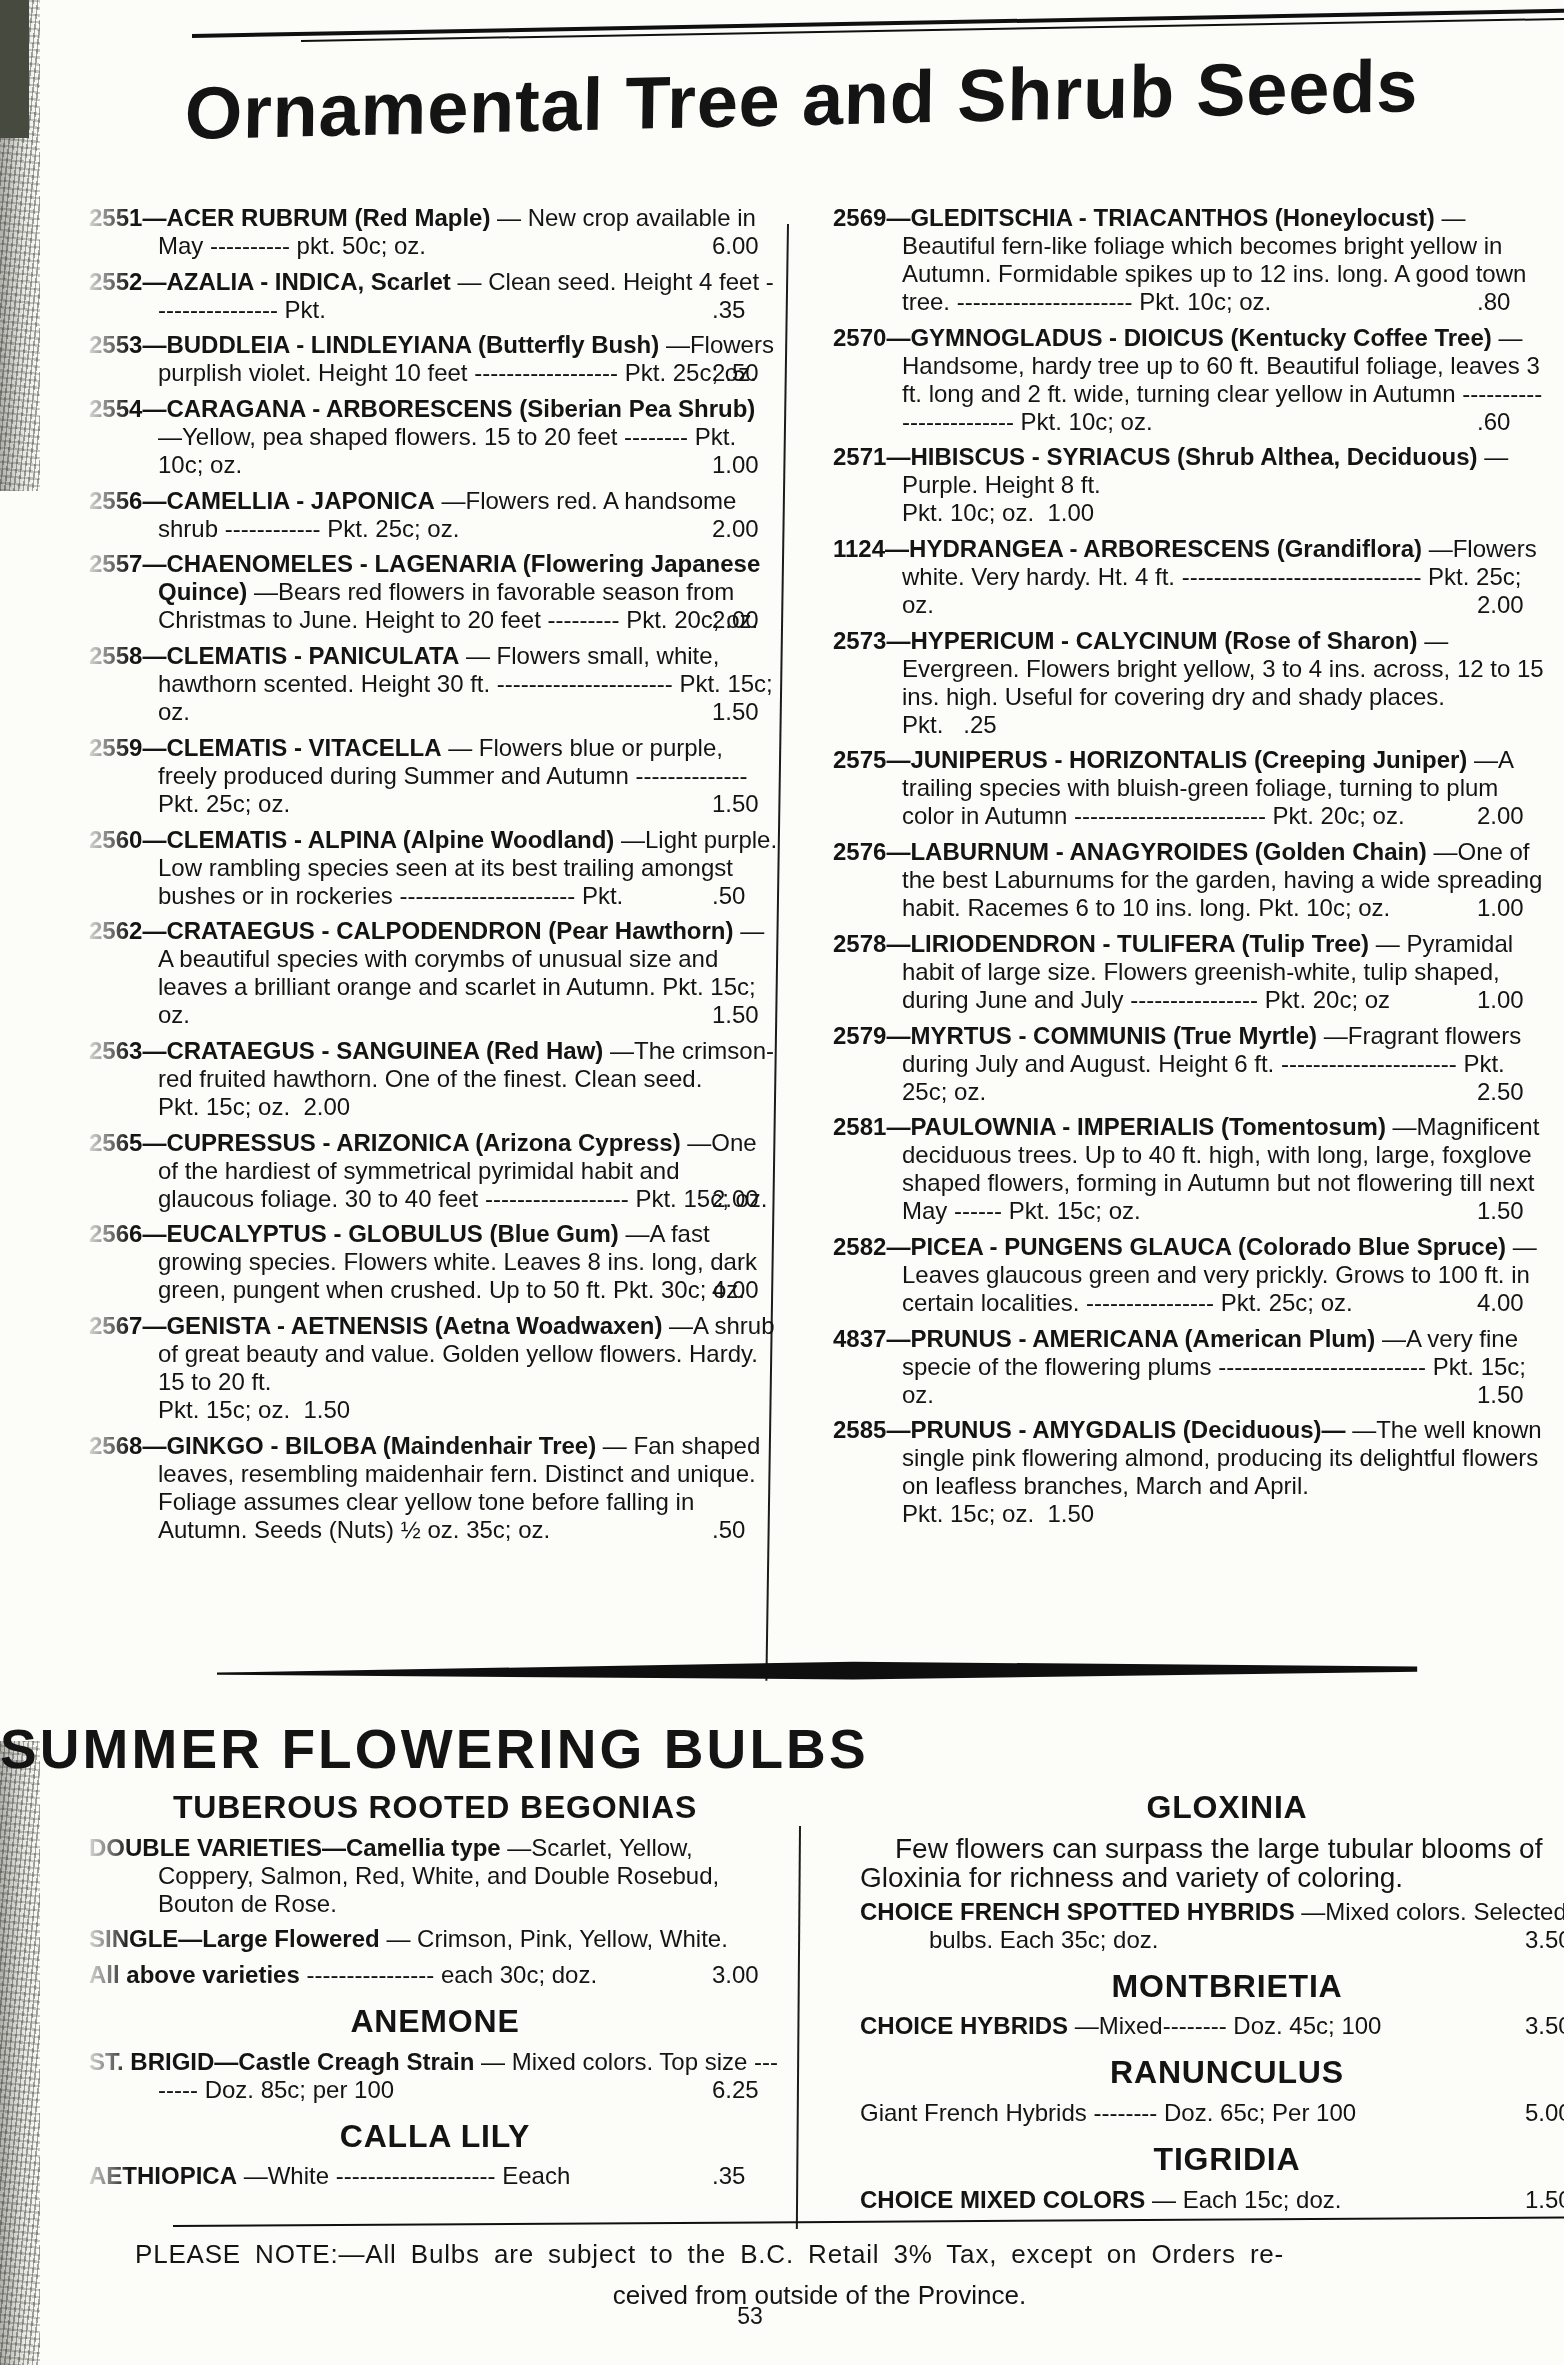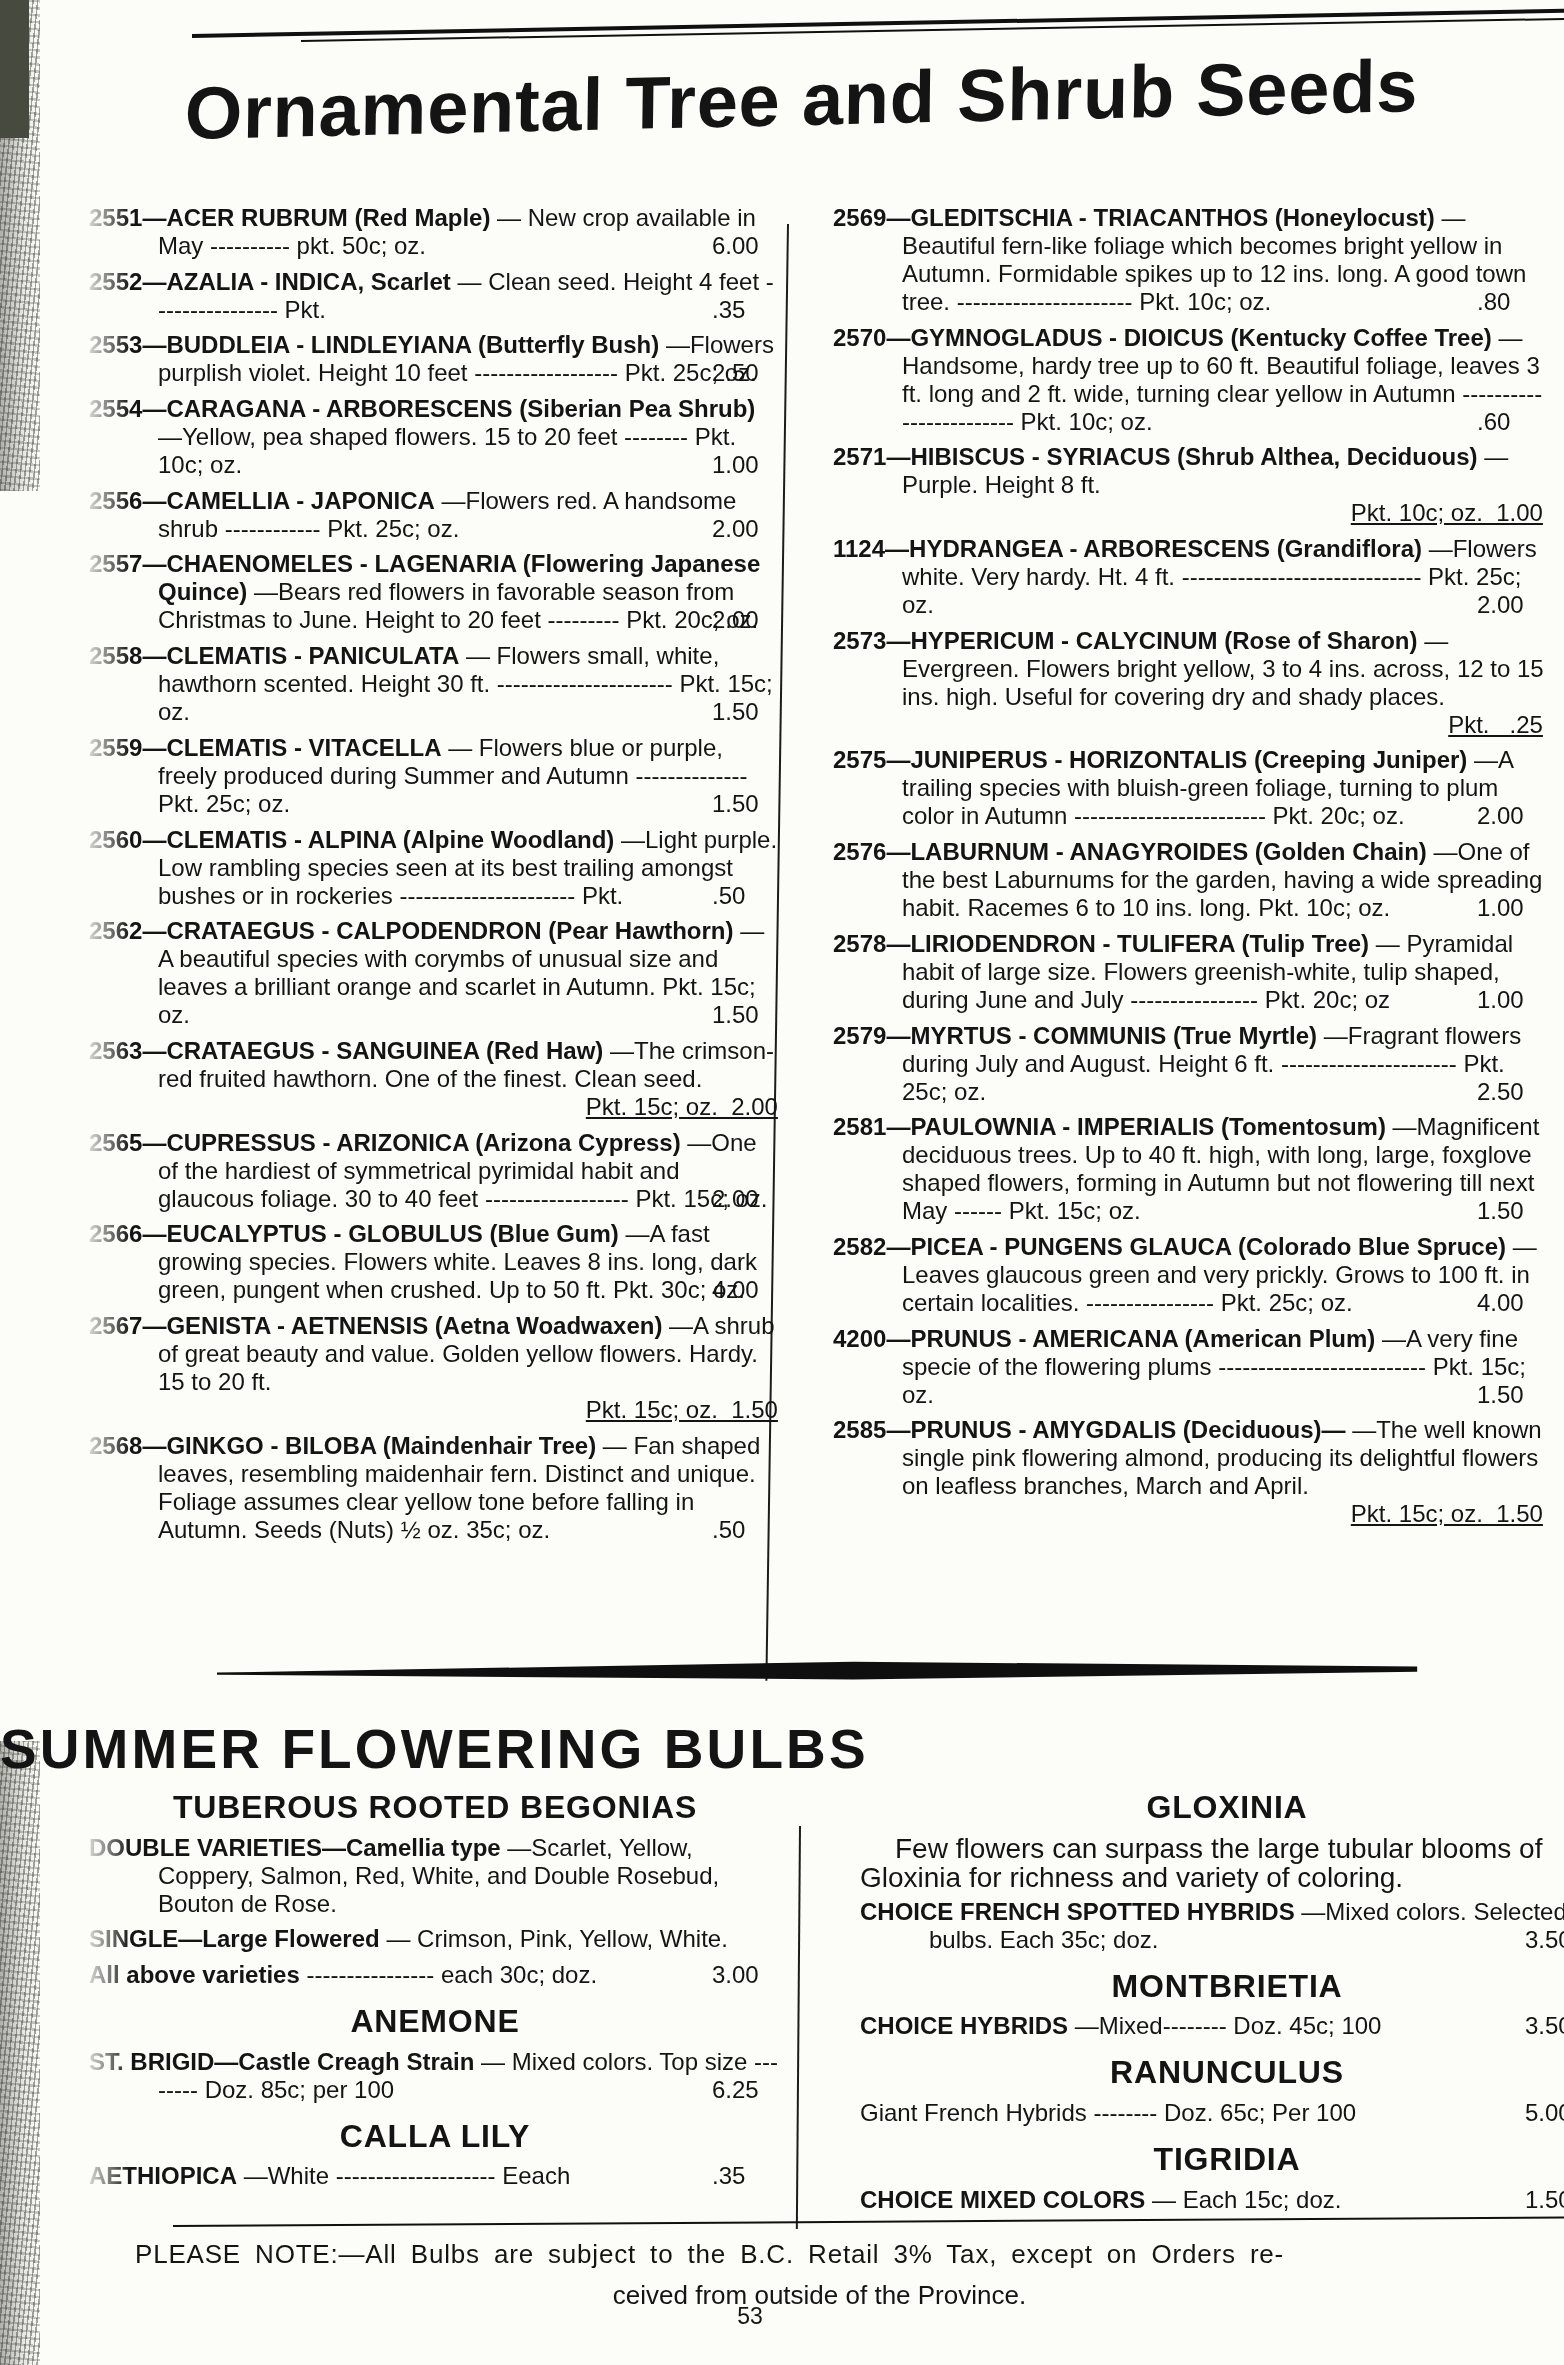--- a/index.html
+++ b/index.html
@@ -47,21 +47,21 @@
   #seed-left  { left:89px;  top:204px; width:692px; }
   #seed-right { left:833px; top:204px; width:713px; }
   #bulb-left  { left:89px;  top:1789px; width:692px; }
   #bulb-right { left:860px; top:1789px; width:734px; }
   .entry {
     margin:0 0 7.7px 0; font-size:24px; line-height:28px;
     padding-left:69px; text-indent:-69px; overflow:hidden;
   }
   .entry .b { font-weight:bold; }
   .pv { float:right; }
-  .tline { display:block; text-indent:0; text-align:right; padding-right:3.1px;text-decoration:underline; }
+  .tline { display:block; text-indent:0; text-align:left; padding-right:3.1px; }
   .bulb-h { font-size:32px; font-weight:bold; text-align:center; letter-spacing:0.8px; margin:14px 0 7.7px; }
   .col .bulb-h:first-child { margin-top:0; }
   .intro { font-size:28px; line-height:29px; text-indent:35px; margin:0 0 6.1px 0; }
   
   #note { position:absolute; left:91px; top:2234px; width:1457px; font-size:26px; line-height:41px; }
   #note .l1 { padding-left:44px; letter-spacing:0.8px; word-spacing:6.1px; white-space:nowrap; }
   #note .l2 { text-align:center; }
   #pagenum { position:absolute; left:0; top:2303px; width:1500px; text-align:center; font-size:23px; }
 </style>
 </head>
@@ -100,21 +100,21 @@
       <p class="entry"><span class="b">2570—</span><span class="b">GYMNOGLADUS - DIOICUS (Kentucky Coffee Tree)</span><span> —Handsome, hardy tree up to 60 ft. Beautiful foliage, leaves 3 ft. long and 2 ft. wide, turning clear yellow in Autumn ------------------------ </span><span>Pkt. 10c; oz.</span><span class="pv">.60</span></p>
       <p class="entry"><span class="b">2571—</span><span class="b">HIBISCUS - SYRIACUS (Shrub Althea, Deciduous)</span><span> —Purple. Height 8 ft. </span><span class="tline">Pkt. 10c; oz.&nbsp;&nbsp;1.00</span></p>
       <p class="entry"><span class="b">1124—</span><span class="b">HYDRANGEA - ARBORESCENS (Grandiflora)</span><span> —Flowers white. Very hardy. Ht. 4 ft. ------------------------------ </span><span>Pkt. 25c; oz.</span><span class="pv">2.00</span></p>
       <p class="entry"><span class="b">2573—</span><span class="b">HYPERICUM - CALYCINUM (Rose of Sharon)</span><span> —Evergreen. Flowers bright yellow, 3 to 4 ins. across, 12 to 15 ins. high. Useful for covering dry and shady places. </span><span class="tline">Pkt.&nbsp;&nbsp;&nbsp;.25</span></p>
       <p class="entry"><span class="b">2575—</span><span class="b">JUNIPERUS - HORIZONTALIS (Creeping Juniper)</span><span> —A trailing species with bluish-green foliage, turning to plum color in Autumn ------------------------ </span><span>Pkt. 20c; oz.</span><span class="pv">2.00</span></p>
       <p class="entry"><span class="b">2576—</span><span class="b">LABURNUM - ANAGYROIDES (Golden Chain)</span><span> —One of the best Laburnums for the garden, having a wide spreading habit. Racemes 6 to 10 ins. long. </span><span>Pkt. 10c; oz.</span><span class="pv">1.00</span></p>
       <p class="entry"><span class="b">2578—</span><span class="b">LIRIODENDRON - TULIFERA (Tulip Tree)</span><span> — Pyramidal habit of large size. Flowers greenish-white, tulip shaped, during June and July ---------------- </span><span>Pkt. 20c; oz</span><span class="pv">1.00</span></p>
       <p class="entry"><span class="b">2579—</span><span class="b">MYRTUS - COMMUNIS (True Myrtle)</span><span> —Fragrant flowers during July and August. Height 6 ft. ---------------------- </span><span>Pkt. 25c; oz.</span><span class="pv">2.50</span></p>
       <p class="entry"><span class="b">2581—</span><span class="b">PAULOWNIA - IMPERIALIS (Tomentosum)</span><span> —Magnificent deciduous trees. Up to 40 ft. high, with long, large, foxglove shaped flowers, forming in Autumn but not flowering till next May ------ </span><span>Pkt. 15c; oz.</span><span class="pv">1.50</span></p>
       <p class="entry"><span class="b">2582—</span><span class="b">PICEA - PUNGENS GLAUCA (Colorado Blue Spruce)</span><span> —Leaves glaucous green and very prickly. Grows to 100 ft. in certain localities. ---------------- </span><span>Pkt. 25c; oz.</span><span class="pv">4.00</span></p>
-      <p class="entry"><span class="b">4200—</span><span class="b">PRUNUS - AMERICANA (American Plum)</span><span> —A very fine specie of the flowering plums -------------------------- </span><span>Pkt. 15c; oz.</span><span class="pv">1.50</span></p>
+      <p class="entry"><span class="b">4837—</span><span class="b">PRUNUS - AMERICANA (American Plum)</span><span> —A very fine specie of the flowering plums -------------------------- </span><span>Pkt. 15c; oz.</span><span class="pv">1.50</span></p>
       <p class="entry"><span class="b">2585—</span><span class="b">PRUNUS - AMYGDALIS (Deciduous)—</span><span> —The well known single pink flowering almond, producing its delightful flowers on leafless branches, March and April. </span><span class="tline">Pkt. 15c; oz.&nbsp;&nbsp;1.50</span></p>
     </div>
 
   <svg id="rule-mid" width="1204" height="20" viewBox="0 0 1570 26">
     <polygon points="0,15 830,1 1565,7 1565,14 830,24 0,18" fill="#0f0f0f"></polygon>
   </svg>
 
   <div id="bulbs-heading">SUMMER FLOWERING BULBS</div>
   <div class="vrule" id="rule-bulb-cols"></div>
   <div class="col fade-left" id="bulb-left">

